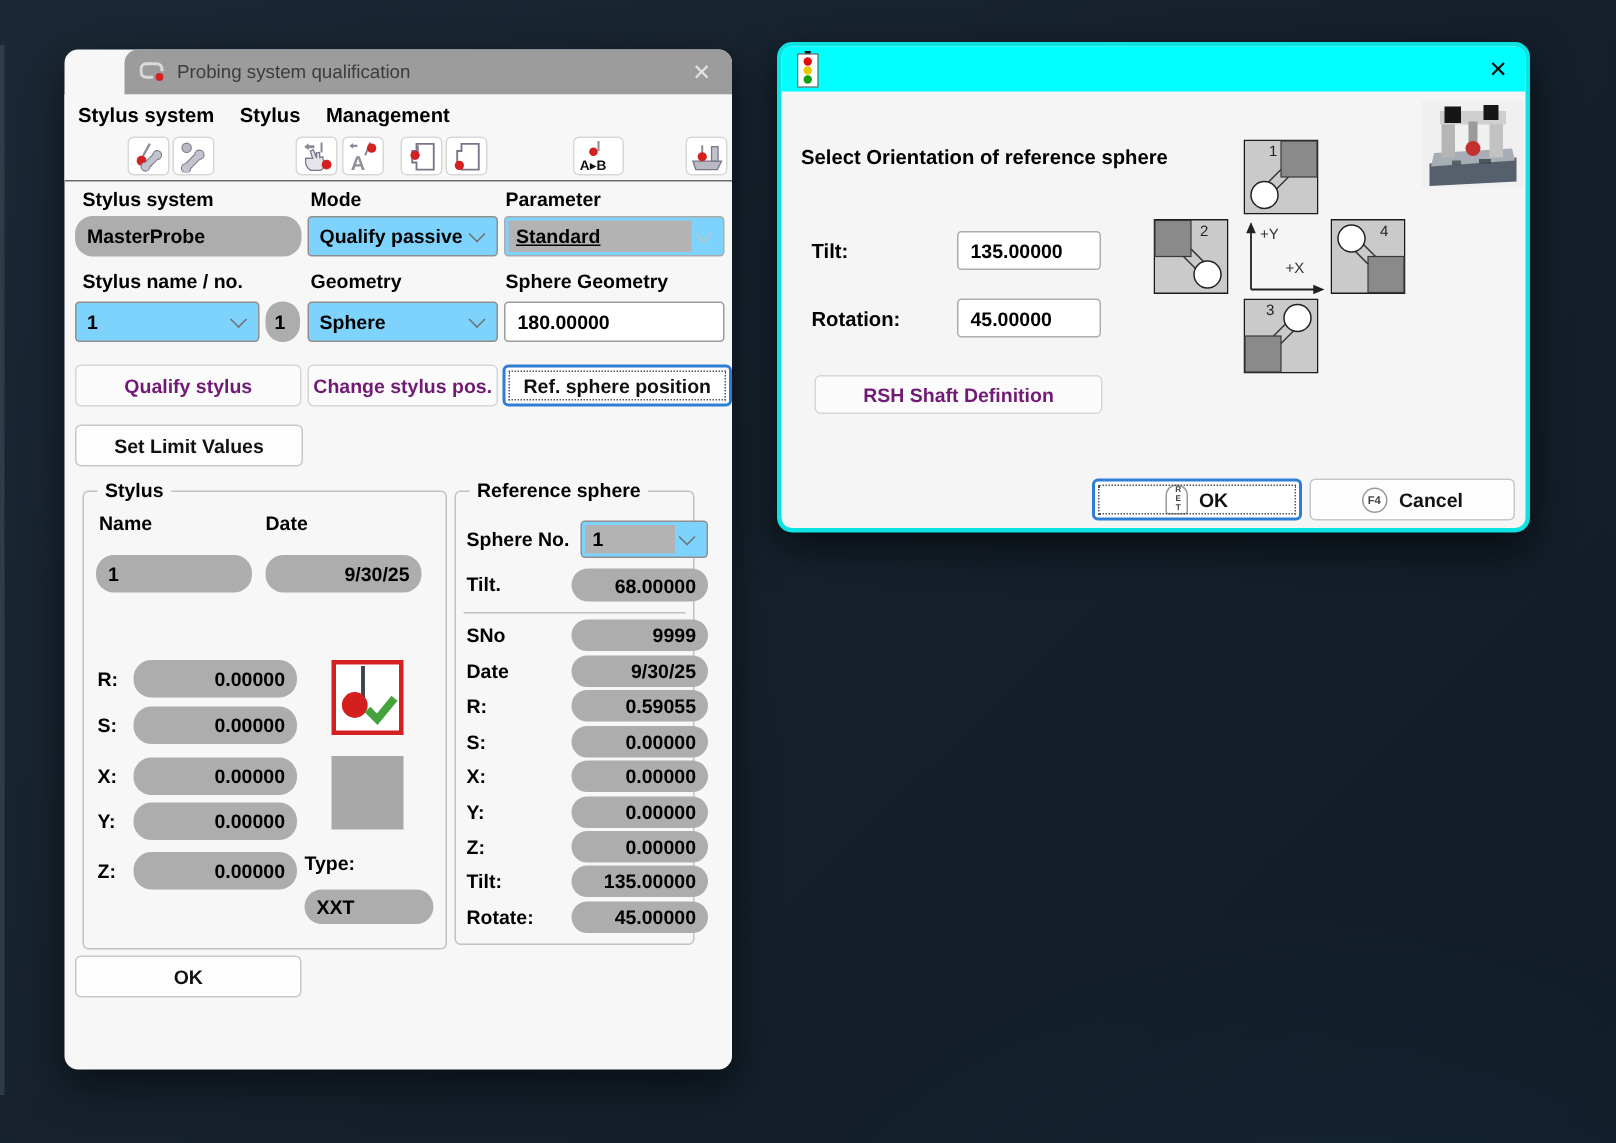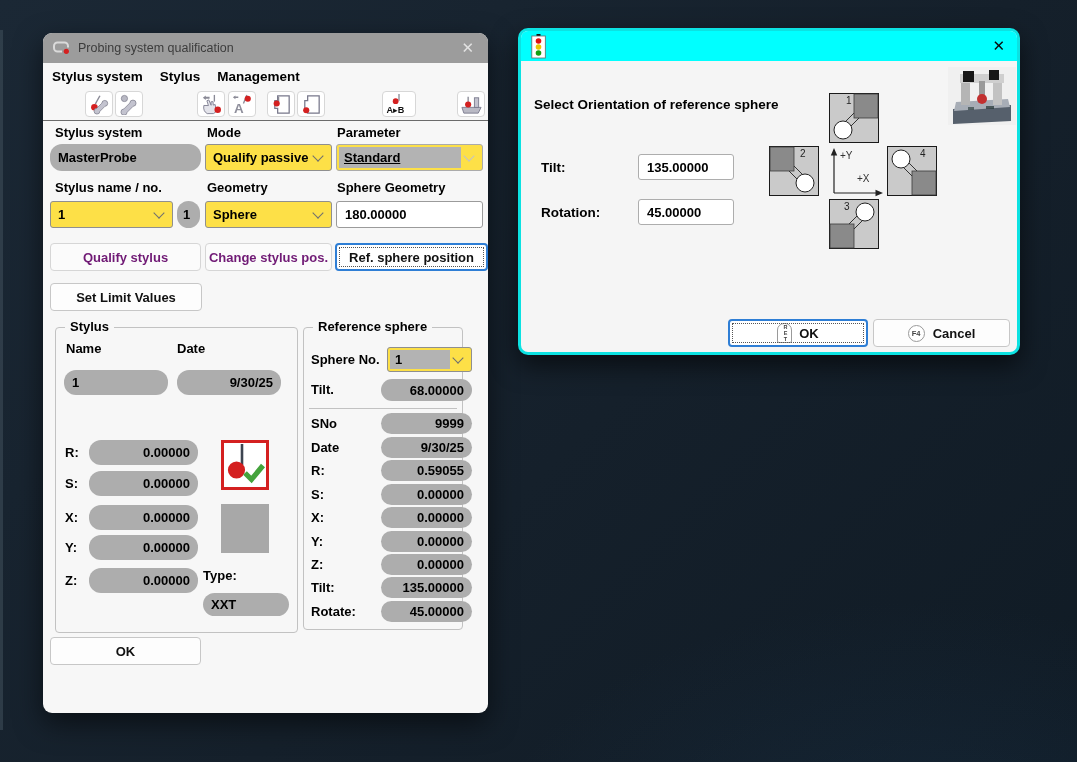--- a/index.html
+++ b/index.html
@@ -19,21 +19,21 @@
   
   .left-win{
     left:43px;top:33px;width:445px;height:680px;
     background:#f7f7f7;border-radius:9px;
     box-shadow:0 10px 28px rgba(0,0,0,.55);
   }
   .titlebar{
     position:absolute;left:0;top:0;right:0;height:30px;
     display:flex;align-items:center;border-radius:9px 9px 0 0;
   }
-  .titlebar.gray{background:#9c9c9c;}
+  .titlebar.gray{background:#9c9c9c;margin-left:40px;}
   .titlebar .ttext{font-size:12.5px;color:#3c3c3c;margin-left:7px;}
   .titlebar .close{
     margin-left:auto;margin-right:14px;font-size:15px;color:#e2e2e2;cursor:default;
   }
   .menubar{
     position:absolute;left:0;top:30px;right:0;height:27px;background:#f7f7f7;
     display:flex;align-items:center;gap:17px;padding-left:9px;
     font-size:13.5px;font-weight:bold;color:#000;
   }
   .toolbar{
@@ -51,21 +51,21 @@
     font-size:13px;font-weight:bold;color:#000;
     display:flex;align-items:center;padding:0 8px;white-space:nowrap;border-radius:12px;
   }
   .gfield.right{justify-content:flex-end;}
   .winput{
     position:absolute;box-sizing:border-box;background:#fff;border:1px solid #9b9b9b;
     border-radius:3px;font-family:inherit;font-size:13px;font-weight:bold;color:#000;
     padding:0 8px;outline:none;
   }
   .combo{
-    position:absolute;box-sizing:border-box;background:#fde047;border:1px solid #8f8f8f;
+    position:absolute;box-sizing:border-box;background:#7dd3fc;border:1px solid #8f8f8f;
     border-radius:3px;display:flex;align-items:center;
   }
   .combo .ct{flex:1;font-size:13px;font-weight:bold;color:#000;padding-left:7px;white-space:nowrap;overflow:hidden;}
   .combo .chev{
     width:7px;height:7px;border-right:1.7px solid #6f6f6f;border-bottom:1.7px solid #6f6f6f;
     transform:rotate(45deg);margin:-3px 9px 0 4px;flex:none;
   }
   .combo.disabled{border-color:#ababab;text-decoration:underline;}
   .combo.disabled .ct{background:#b3b3b3;margin:2px 0 2px 2px;padding-left:5px;align-self:stretch;display:flex;align-items:center;}
   .combo.disabled .chev{border-color:#c4c4c4;}
@@ -358,20 +358,21 @@
       <polygon points="55,46 47.5,42.8 47.5,49.2" fill="#222"></polygon>
       <text x="12" y="12" font-size="10" fill="#333">+Y</text>
       <text x="29" y="35" font-size="10" fill="#333">+X</text>
     </svg>
 
     <span class="lbl" style="left:20px;top:129px;font-size:13.5px">Tilt:</span>
     <input class="winput" style="left: 117px; top: 123px; width: 96px; height: 26px; border-color: rgb(173, 173, 173);" value="135.00000">
     <span class="lbl" style="left:20px;top:174px;font-size:13.5px">Rotation:</span>
     <input class="winput" style="left: 117px; top: 168px; width: 96px; height: 26px; border-color: rgb(173, 173, 173);" value="45.00000">
 
+    <div class="btn disabled" style="left:22px;top:219px;width:192px;height:26px">RSH Shaft Definition</div>
 
     <div class="btn focused" style="left:207px;top:288px;width:140px;height:28px">
       <span class="key-ret">
           <span>RET</span>
         </span>
       <span>OK</span>
     </div>
     <div class="btn" style="left:352px;top:288px;width:137px;height:28px">
       <span class="key-f4">
           <span>F4</span>

